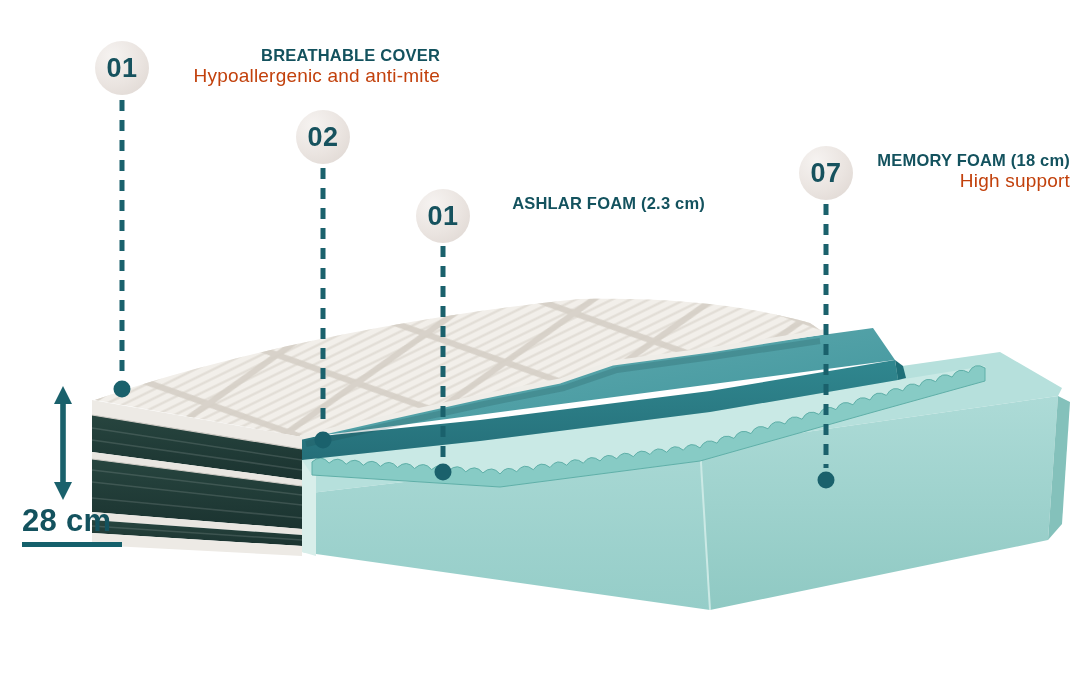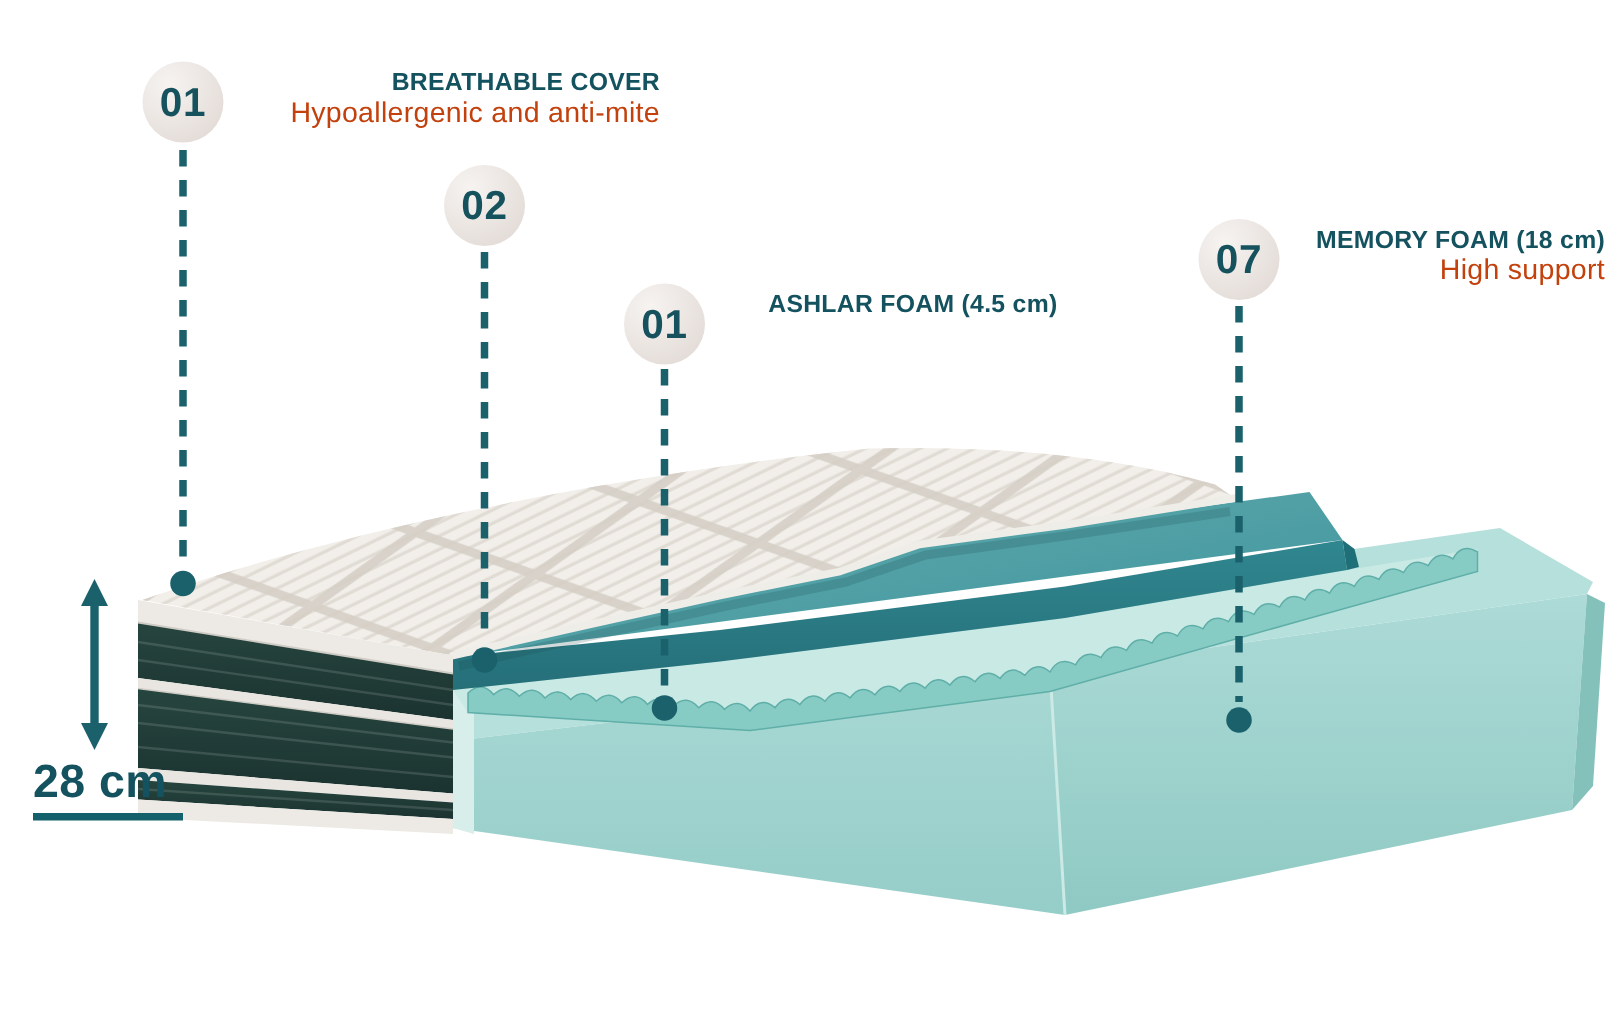--- a/index.html
+++ b/index.html
@@ -156,21 +156,21 @@
     </div>
     <div class="callout-text" style="left:345px;top:115px;width:245px;">
     </div>
   </div>
 
   <div class="callout">
     <div class="badge" style="left:416px;top:189px;">
       <span>01</span>
     </div>
     <div class="callout-text" style="left:470px;top:194px;width:235px;">
-      <div class="callout-title">ASHLAR FOAM (4.5 cm)</div>
+      <div class="callout-title">ASHLAR FOAM (2.3 cm)</div>
     </div>
   </div>
 
   <div class="callout">
     <div class="badge" style="left:799px;top:146px;">
       <span>07</span>
     </div>
     <div class="callout-text" style="left:845px;top:151px;width:225px;">
       <div class="callout-title">MEMORY FOAM (18 cm)</div>
       <div class="callout-sub">High support</div>

